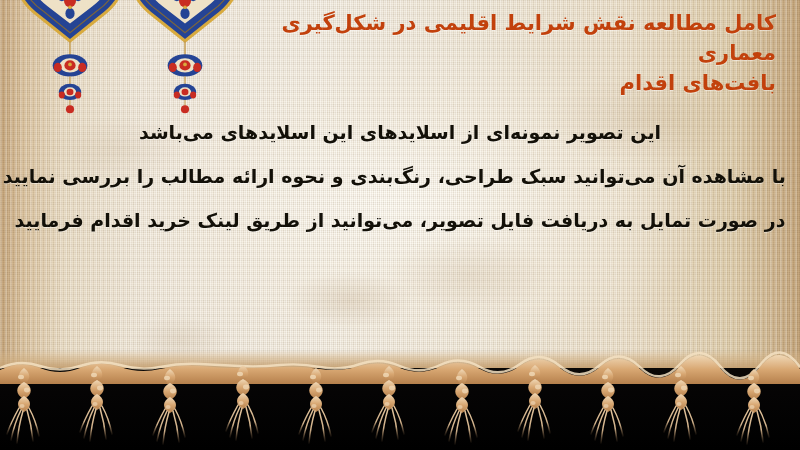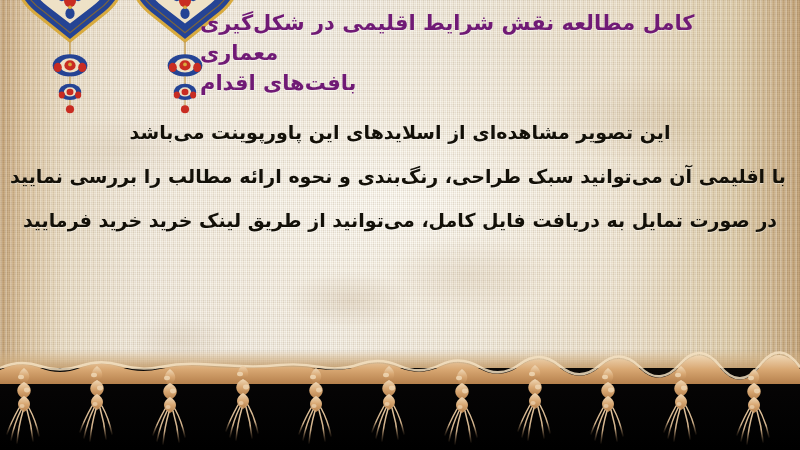--- a/index.html
+++ b/index.html
@@ -64,22 +64,22 @@
       radial-gradient(ellipse 70px 34px at 180px 340px, rgba(168,136,94,.12), rgba(0,0,0,0) 70%),
       radial-gradient(ellipse 140px 60px at 640px 120px, rgba(188,158,116,.13), rgba(0,0,0,0) 72%),
       radial-gradient(ellipse 100px 44px at 120px 150px, rgba(182,152,110,.10), rgba(0,0,0,0) 72%);
     mix-blend-mode:multiply;
   }
 
   
   .title{
     position:absolute;
     top:8px; right:24px; width:576px;
-    text-align:left;
-    color:#701a75;
+    text-align:right;
+    color:#c2410c;
     font-size:21px;
     font-weight:700;
     line-height:30px;
     letter-spacing:-.2px;
     text-shadow:0 1px 0 rgba(255,255,255,.45);
   }
   .body{
     position:absolute;
     top:110px; right:14px; width:772px;
     text-align:center;
@@ -196,23 +196,23 @@
       </g>
     </svg>
   </div>
 
   <div class="title">
     <span>کامل مطالعه نقش شرایط اقلیمی در شکل‌گیری معماری</span><br>
     <span>بافت‌های اقدام</span>
   </div>
 
   <div class="body">
-    <span class="line">این تصویر مشاهده‌ای از اسلایدهای این پاورپوینت می‌باشد</span>
-    <span class="line">با اقلیمی آن می‌توانید سبک طراحی، رنگ‌بندی و نحوه ارائه مطالب را بررسی نمایید</span>
-    <span class="line">در صورت تمایل به دریافت فایل کامل، می‌توانید از طریق لینک خرید خرید فرمایید</span>
+    <span class="line">این تصویر نمونه‌ای از اسلایدهای این اسلایدهای می‌باشد</span>
+    <span class="line">با مشاهده آن می‌توانید سبک طراحی، رنگ‌بندی و نحوه ارائه مطالب را بررسی نمایید</span>
+    <span class="line">در صورت تمایل به دریافت فایل تصویر، می‌توانید از طریق لینک خرید اقدام فرمایید</span>
   </div>
 
   <div class="band"></div>
   <div class="band-edge"></div>
 
   <svg class="fringe" viewBox="0 0 800 100" preserveAspectRatio="none">
     <defs>
       <linearGradient id="cordG" x1="0" y1="0" x2="0" y2="1">
         <stop offset="0%" stop-color="#f0d8b6"></stop>
         <stop offset="50%" stop-color="#d8a772"></stop>

